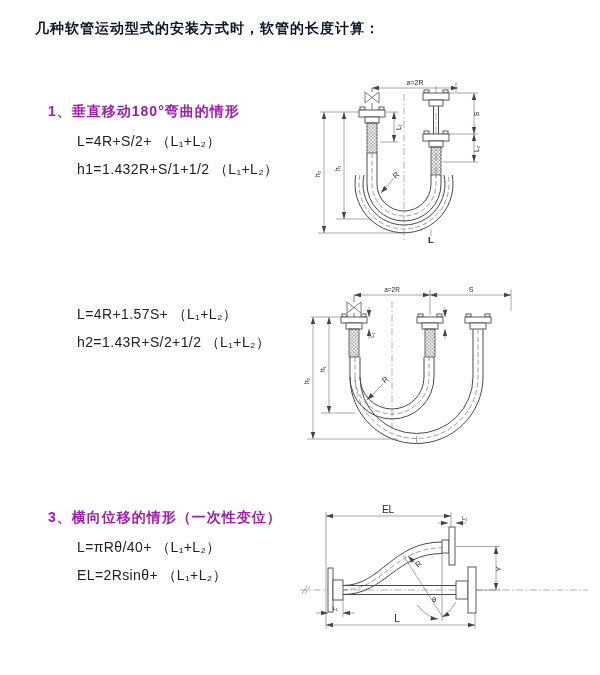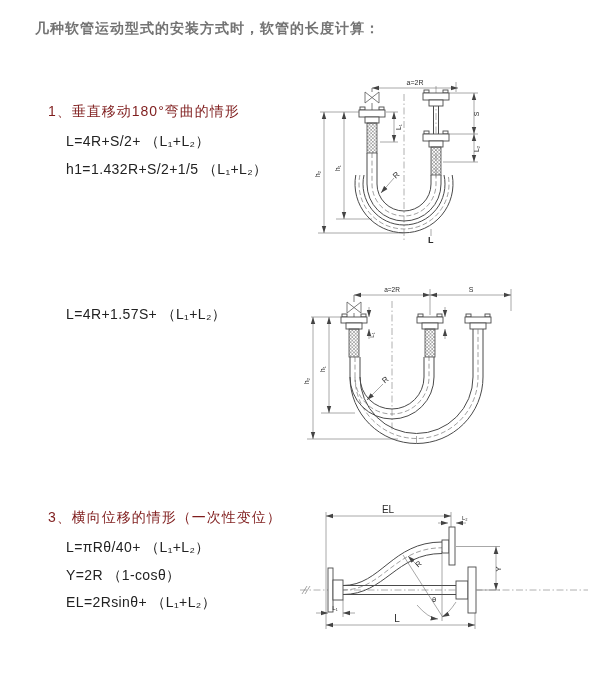--- a/index.html
+++ b/index.html
@@ -2,28 +2,28 @@
 <html><head>
 <meta charset="utf-8">
 <style>
   html,body{margin:0;padding:0;}
   body{
     width:600px;height:675px;background:#ffffff;position:relative;overflow:hidden;
     font-family:"Liberation Sans","DejaVu Sans",sans-serif;color:#1c1c1c;
   }
   .page-title{
     position:absolute;left:35px;top:20px;font-size:14px;font-weight:bold;
-    letter-spacing:1px;color:#737373;
+    letter-spacing:1px;color:#0f172a;
   }
   .section{position:absolute;left:48px;}
   .sec1{top:103px;}
   .sec2{top:301px;}
   .sec3{top:509px;}
-  .sec-heading{font-size:14px;font-weight:normal;letter-spacing:1px;color:#7f1d1d;margin-bottom:7px;}
-  .formula{font-size:14px;font-weight:500;color:#222;margin-left:18px;line-height:27.5px;letter-spacing:.4px;white-space:nowrap;}
+  .sec-heading{font-size:14px;font-weight:bold;letter-spacing:1px;color:#a21caf;margin-bottom:7px;}
+  .formula{font-size:14px;font-weight:500;color:#222;margin-left:29px;line-height:27.5px;letter-spacing:.4px;white-space:nowrap;}
   .dgm{position:absolute;}
   .dgm1{left:310px;top:72px;}
   .dgm2{left:303px;top:281px;}
   .dgm3{left:296px;top:503px;}
   svg text{font-family:"Liberation Sans","DejaVu Sans",sans-serif;fill:#2b2b2b;}
   .obj{stroke:#4a4a4a;stroke-width:1;fill:none;}
   .obj2{stroke:#5a5a5a;stroke-width:.8;fill:none;}
   .dim{stroke:#5f5f5f;stroke-width:.55;fill:none;}
   .cl{stroke:#6f6f6f;stroke-width:.55;fill:none;stroke-dasharray:7 2.5 1.5 2.5;}
   .hcl{stroke:#5f5f5f;stroke-width:.6;fill:none;stroke-dasharray:5 2.6;}
@@ -31,31 +31,31 @@
   .braid{stroke:#4a4a4a;stroke-width:.8;}
 </style>
 </head>
 <body>
 
 <div class="page-title">几种软管运动型式的安装方式时，软管的长度计算：</div>
 
 <div class="section sec1">
   <div class="sec-heading">1、垂直移动180°弯曲的情形</div>
   <div class="formula">L=4R+S/2+ （L₁+L₂）</div>
-  <div class="formula">h1=1.432R+S/2+1/5 （L₁+L₂）</div>
+  <div class="formula">h1=1.432R+S/1+1/2 （L₁+L₂）</div>
 </div>
 
 <div class="section sec2">
   <div class="formula">L=4R+1.57S+ （L₁+L₂）</div>
+  <div class="formula">h2=1.43R+S/2+1/2 （L₁+L₂）</div>
 </div>
 
 <div class="section sec3">
   <div class="sec-heading">3、横向位移的情形（一次性变位）</div>
   <div class="formula">L=πRθ/40+ （L₁+L₂）</div>
-  <div class="formula">Y=2R （1-cosθ）</div>
   <div class="formula">EL=2Rsinθ+ （L₁+L₂）</div>
 </div>
 
 <svg class="dgm dgm1" width="220" height="182" viewBox="0 0 220 182">
   <defs>
     <marker id="ae1" markerWidth="8" markerHeight="6" refX="7.4" refY="3" orient="auto" markerUnits="userSpaceOnUse">
       <path d="M0,0.7 L7.5,3 L0,5.3 Z" fill="#444"></path>
       </marker>
     <marker id="as1" markerWidth="8" markerHeight="6" refX="0.6" refY="3" orient="auto" markerUnits="userSpaceOnUse">
       <path d="M8,0.7 L0.5,3 L8,5.3 Z" fill="#444"></path>

